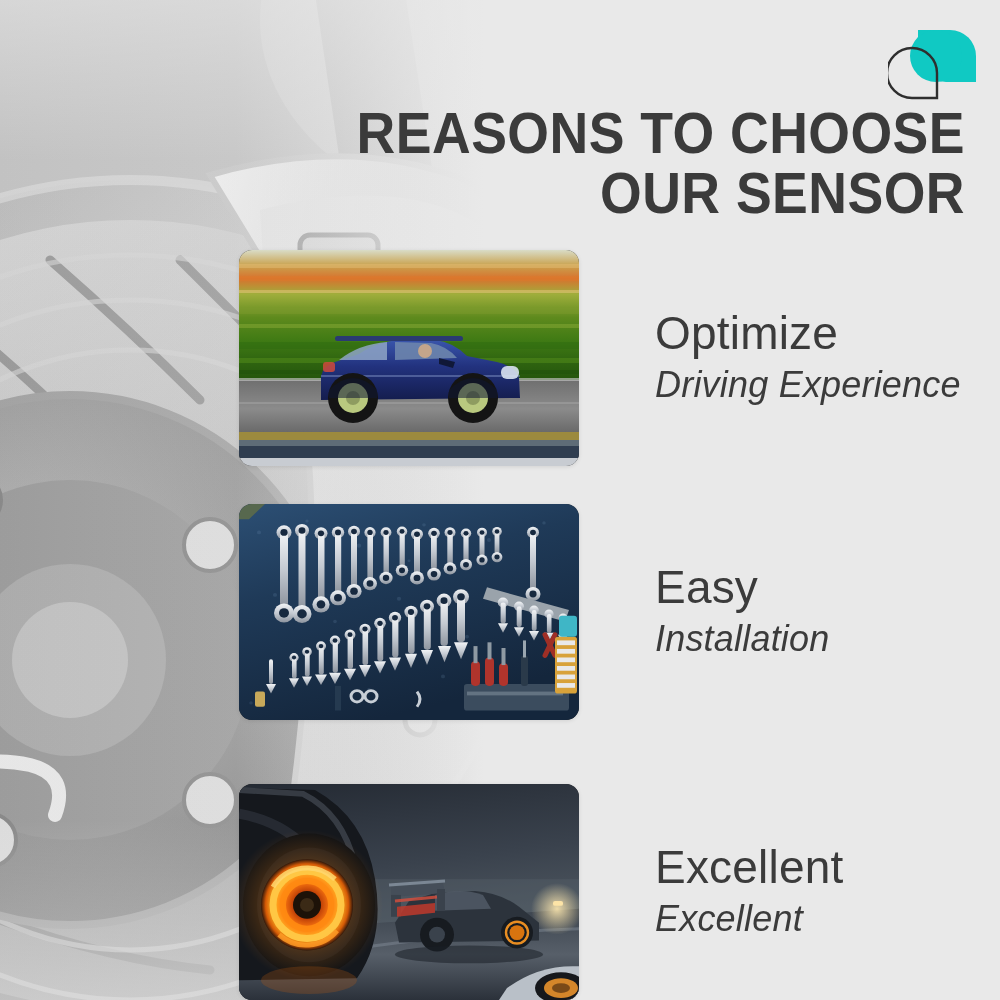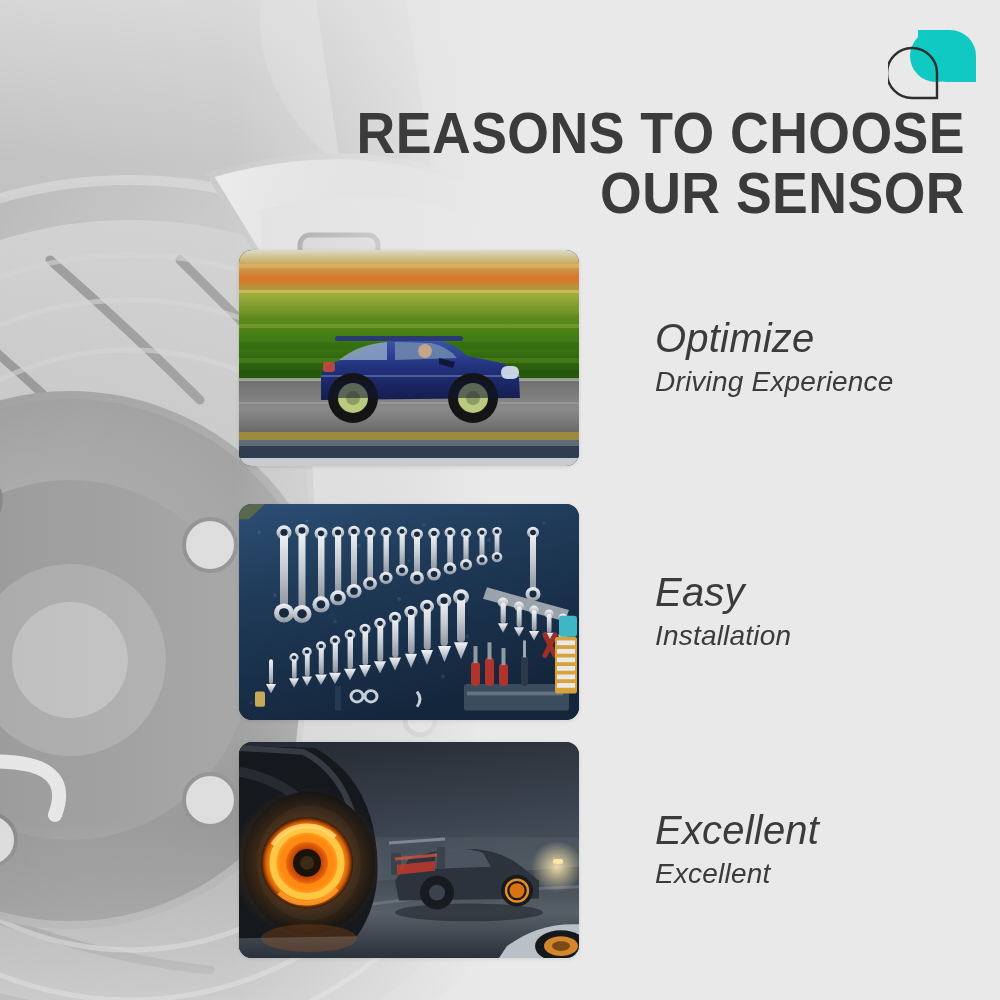--- a/index.html
+++ b/index.html
@@ -50,40 +50,40 @@
     letter-spacing:0.5px;
     transform:scaleX(0.94);
     transform-origin:100% 0;
     white-space:pre-line;
   }
 
   
   .feature-row{ position:absolute; left:239px; width:740px; z-index:4; display:flex; align-items:center; }
   #row-0{ top:250px; }
   #row-1{ top:504px; }
-  #row-2{ top:742px; }
+  #row-2{ top:784px; }
 
   .thumb{
     width:340px; height:216px;
     border-radius:13px;
     overflow:hidden;
     flex:0 0 auto;
     position:relative;
     box-shadow:0 1px 4px rgba(0,0,0,0.10);
     background:#222;
   }
   .thumb svg{ display:block; width:100%; height:100%; }
 
   .caption{ margin-left:76px; color:#3b3b3b; }
   .caption .title{
-    font-size:40px; font-style:italic; font-weight:400;
+    font-size:46px; font-weight:400;
     line-height:1.0; letter-spacing:0.2px; white-space:nowrap;
   }
   .caption .sub{
-    font-size:28px; font-style:italic; font-weight:400;
+    font-size:36px; font-style:italic; font-weight:400;
     line-height:1.25; margin-top:6px; letter-spacing:0.2px; white-space:nowrap;
   }
 </style>
 </head>
 <body>
 
 <div id="bg-watermark">
   <svg class="rotor-svg" width="820" height="1120" viewBox="0 0 820 1120">
     <defs>
       <linearGradient id="gMetalA" x1="0" y1="0" x2="1" y2="1">

